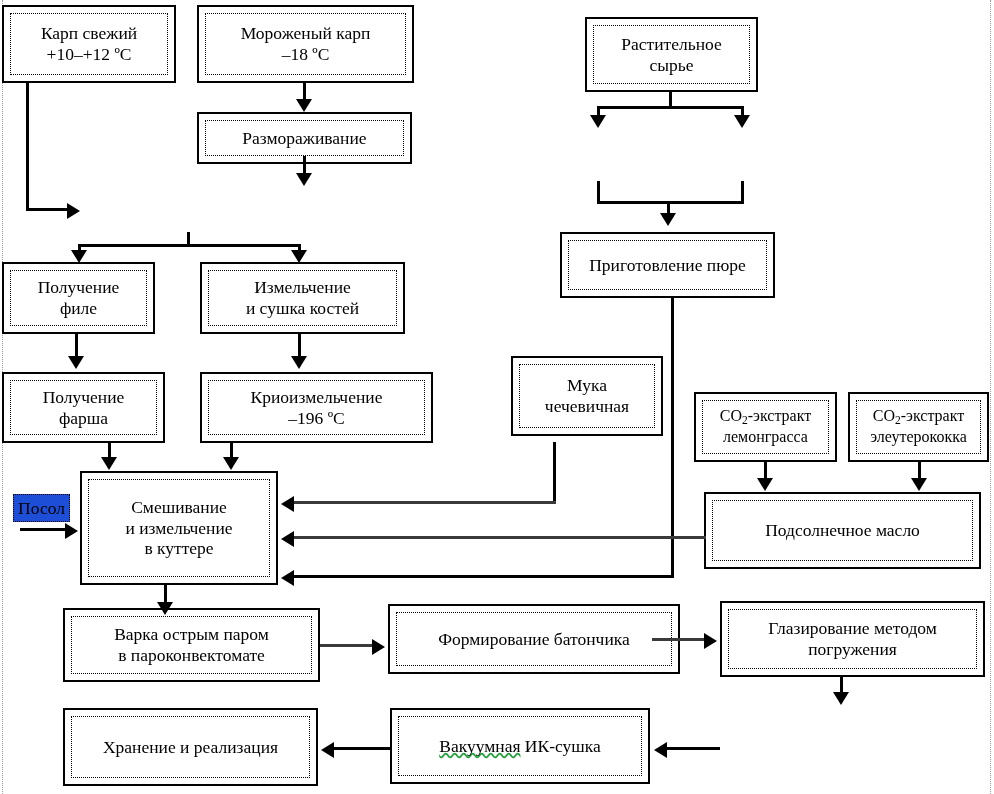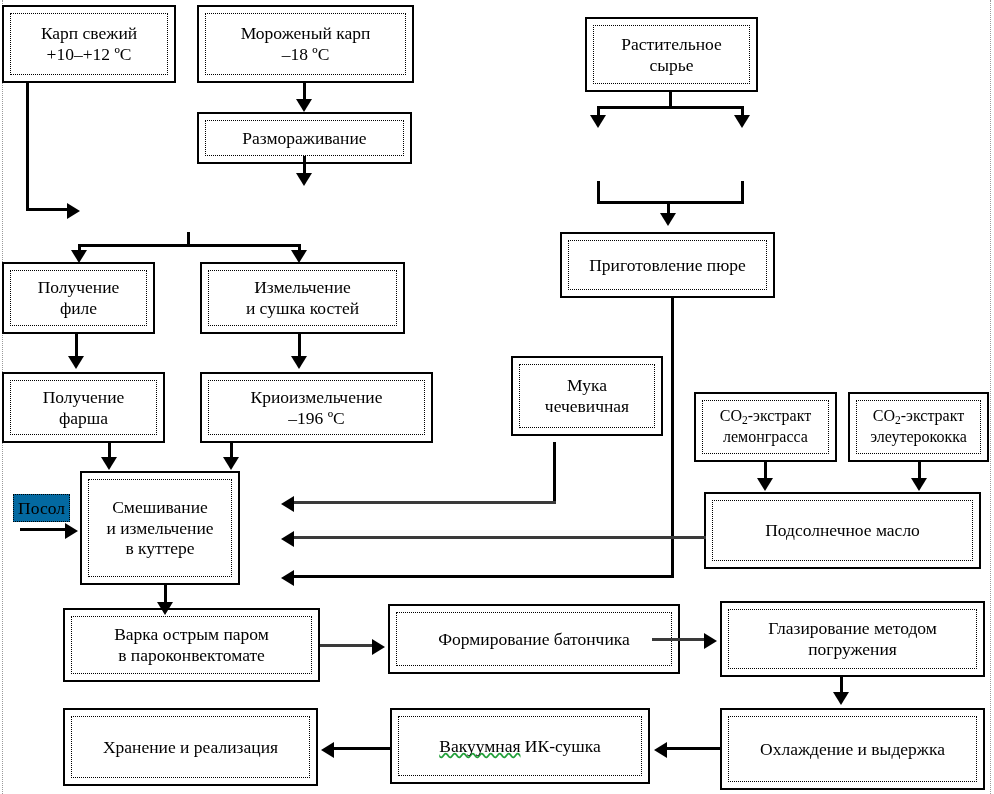--- a/index.html
+++ b/index.html
@@ -12,21 +12,21 @@
 
   
   .node{position:absolute;border:2.5px solid #000;background:#fff;box-sizing:border-box;}
   
   .node .inner{position:absolute;left:6px;right:6px;top:6px;bottom:6px;
        border:1px dotted #000;box-sizing:border-box;
        display:flex;align-items:center;justify-content:center;text-align:center;}
   .node .txt{display:block;line-height:1.18;padding:0 2px;white-space:pre-line;}
 
   
-  .plainlabel{position:absolute;border:1px dotted #000;background:#0369a1;box-sizing:border-box;
+  .plainlabel{position:absolute;border:1px dotted #000;background:#1d4ed8;box-sizing:border-box;
        display:flex;align-items:center;justify-content:center;text-align:center;}
 
   
   .ln{position:absolute;background:#000;}
   .hl{height:2.5px;}
   .vl{width:2.5px;}
   .ln.thin{background:#3a3a3a;}
 
   
   .ah{position:absolute;width:0;height:0;}
@@ -126,21 +126,21 @@
   <div class="node" style="left:848px;top:392px;width:141px;height:70px;">
     <div class="inner">
       <span class="txt fs16"><span>CO</span><sub>2</sub><span>-экстракт</span><br><span>элеутерококка</span></span>
     </div>
   </div>
 
   <div class="plainlabel" style="left:13px;top:494px;width:57px;height:28px;">
     <span class="txt fs17">Посол</span>
   </div>
 
-  <div class="node" style="left:80px;top:471px;width:160px;height:114px;">
+  <div class="node" style="left:80px;top:471px;width:198px;height:114px;">
     <div class="inner">
       <span class="txt fs17">Смешивание
 и измельчение
 в куттере</span>
     </div>
   </div>
 
   <div class="node" style="left:704px;top:492px;width:277px;height:77px;">
     <div class="inner">
       <span class="txt fs17">Подсолнечное масло</span>
@@ -172,25 +172,20 @@
       <span class="txt fs17">Хранение и реализация</span>
     </div>
   </div>
 
   <div class="node" style="left:390px;top:708px;width:260px;height:76px;">
     <div class="inner">
       <span class="txt fs17"><span class="spell">Вакуумная</span><span> ИК-сушка</span></span>
     </div>
   </div>
 
-  <div class="node" style="left:720px;top:708px;width:265px;height:82px;">
-    <div class="inner">
-      <span class="txt fs17">Охлаждение и выдержка</span>
-    </div>
-  </div>
 
   <div class="ln vl" style="left:26px;top:83px;height:127px;"></div>
   <div class="ln hl" style="left:26px;top:208px;width:43px;"></div>
   <div class="ah right" style="left:67px;top:203px;"></div>
 
   <div class="ln vl" style="left:303px;top:83px;height:18px;"></div>
   <div class="ah down" style="left:296px;top:99px;"></div>
 
   <div class="ln vl" style="left:303px;top:156px;height:18px;"></div>
   <div class="ah down" style="left:296px;top:173px;"></div>

